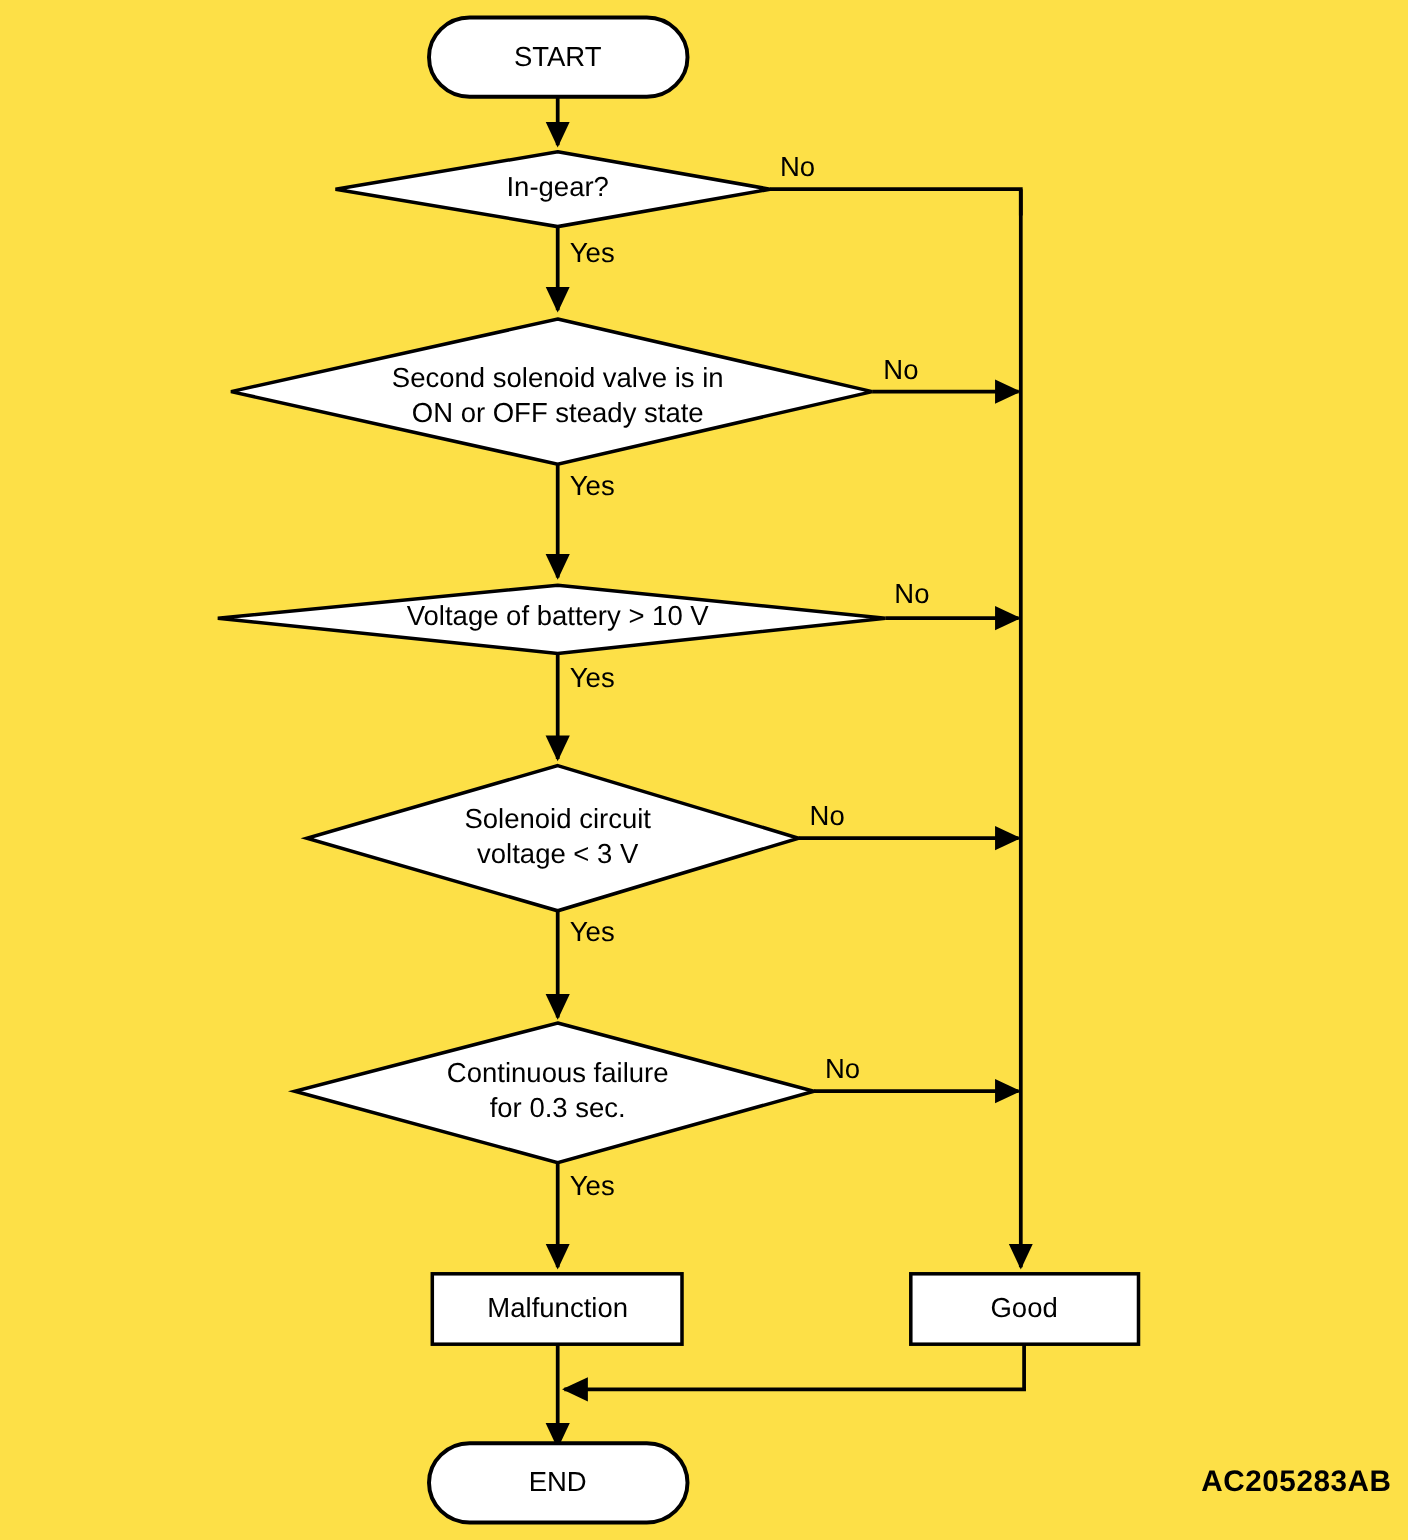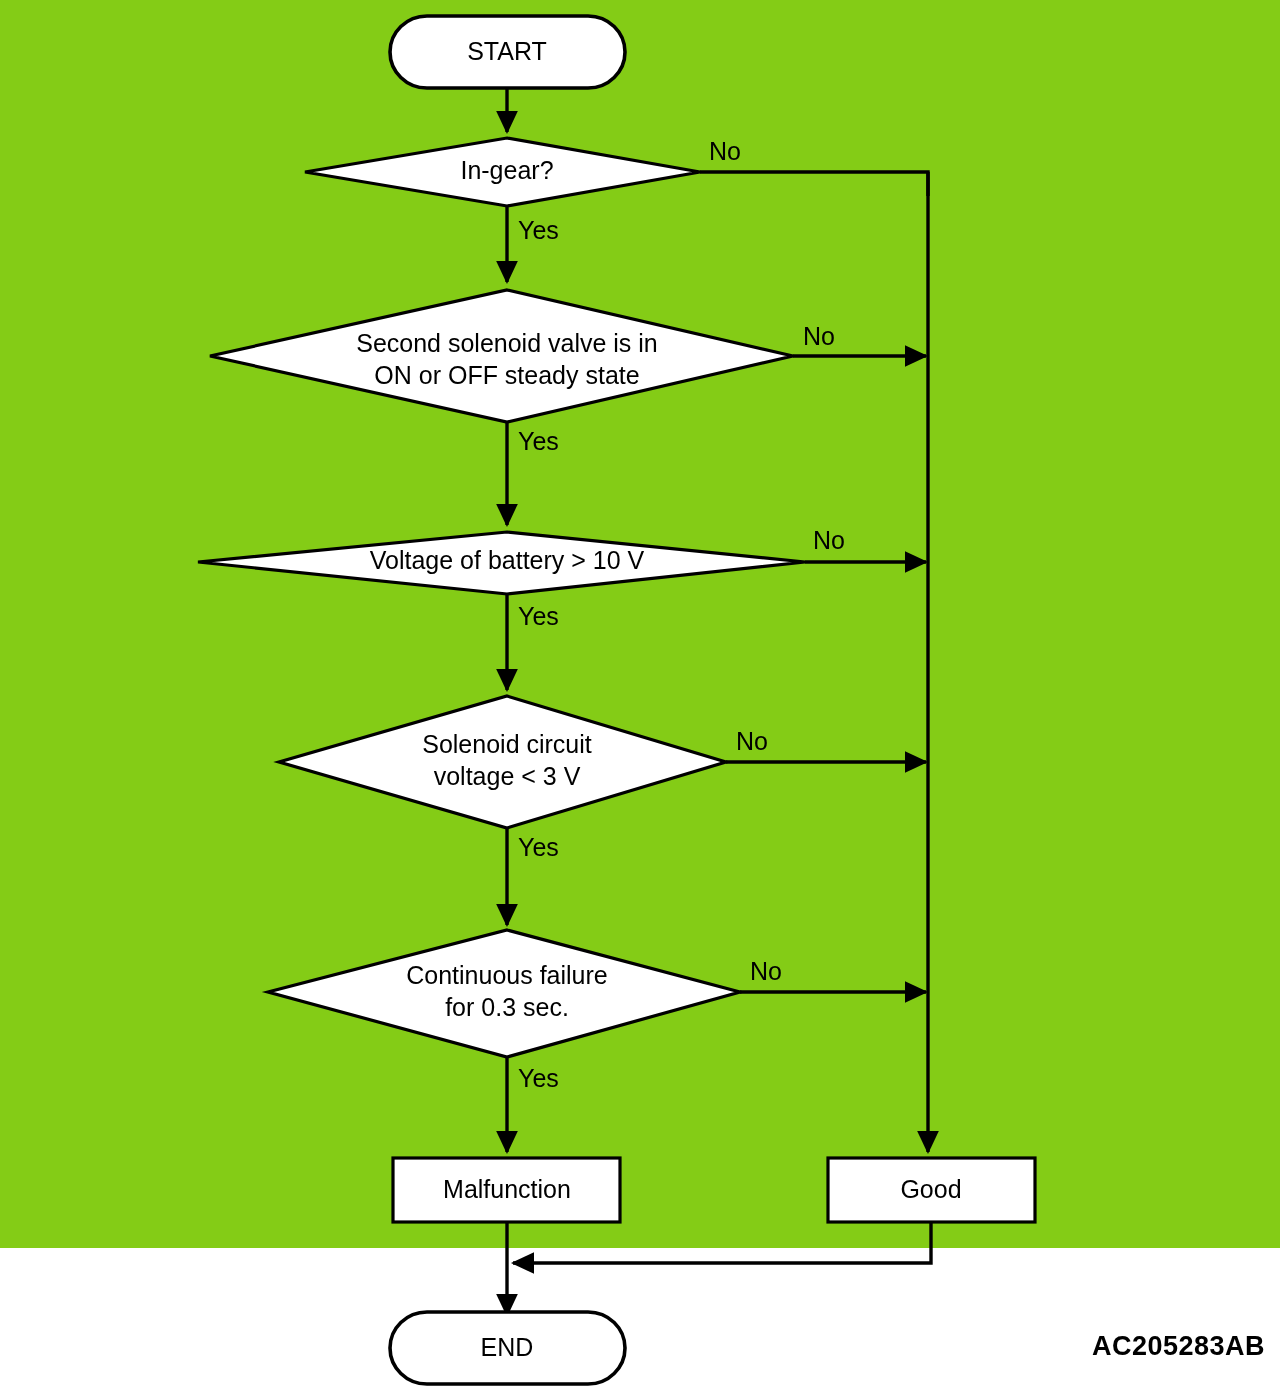--- a/index.html
+++ b/index.html
@@ -9,22 +9,22 @@
   }
   body {
     width: 1280px;
     height: 1400px;
     font-family: "Liberation Sans", sans-serif;
     overflow: hidden;
   }
   #diagram-root {
     position: relative;
     width: 1280px;
-    height: 1248px;
-    background: #84cc16;
+    height: 1400px;
+    background: #fde047;
   }
   svg#flowchart {
     display: block;
     width: 1280px;
     height: 1400px;
   }
   .shape-outline {
     fill: #ffffff;
     stroke: #000000;
     stroke-width: 3.2;

